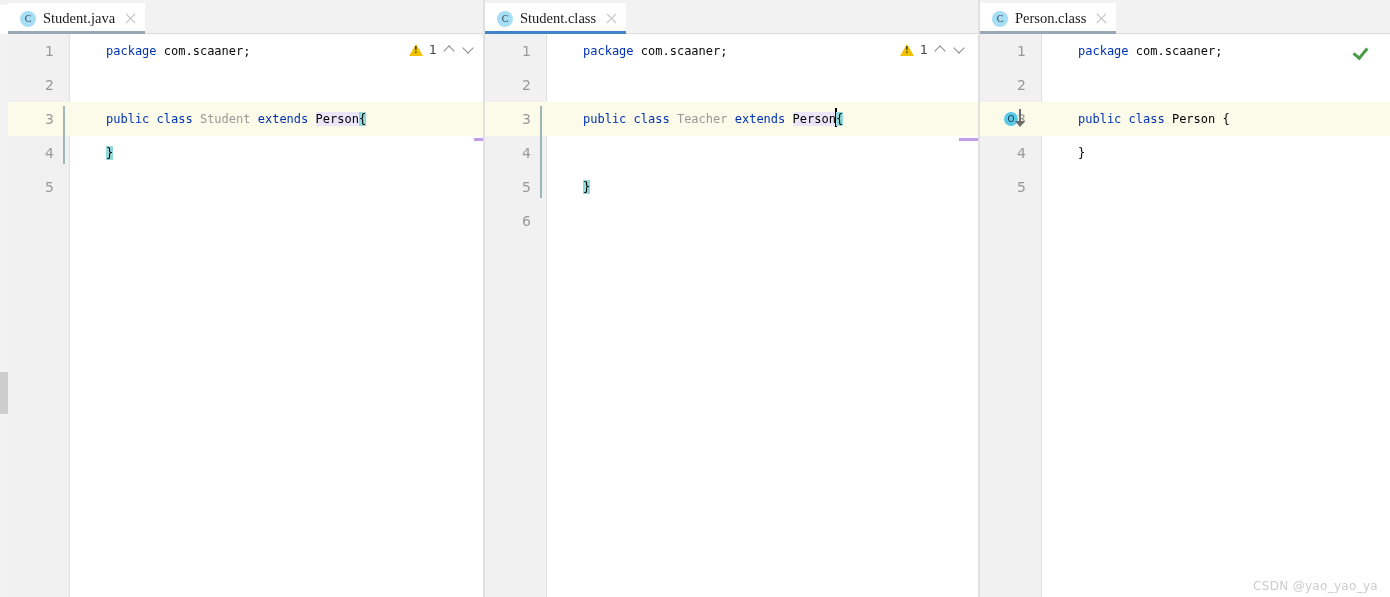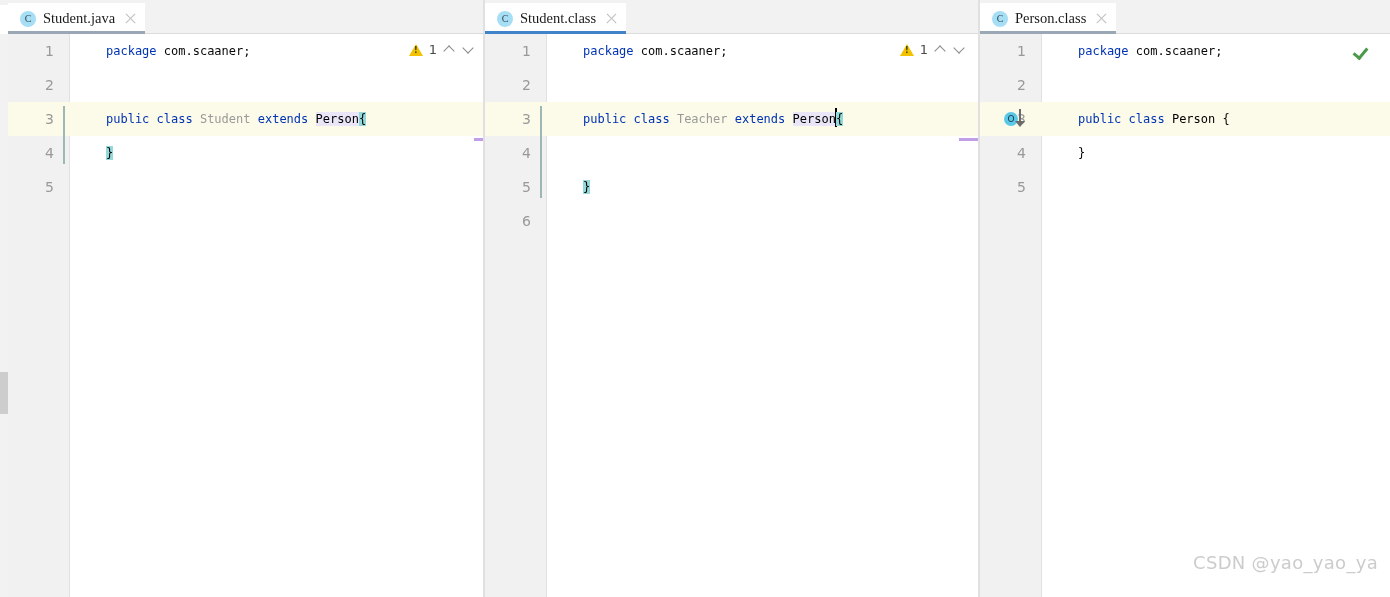--- a/index.html
+++ b/index.html
@@ -312,23 +312,23 @@
     width: 0; height: 0;
     border-left: 5px solid transparent;
     border-right: 5px solid transparent;
     border-top: 6px solid #6b6b6b;
   }
 
   
   .watermark {
     position: absolute;
     right: 12px;
-    bottom: 24px;
+    bottom: 4px;
     font-family: "DejaVu Sans", sans-serif;
-    font-size: 18px;
+    font-size: 12px;
     color: #cccccc;
     white-space: nowrap;
     letter-spacing: .3px;
   }
 </style>
 </head>
 <body>
 
 <div id="app">
 

